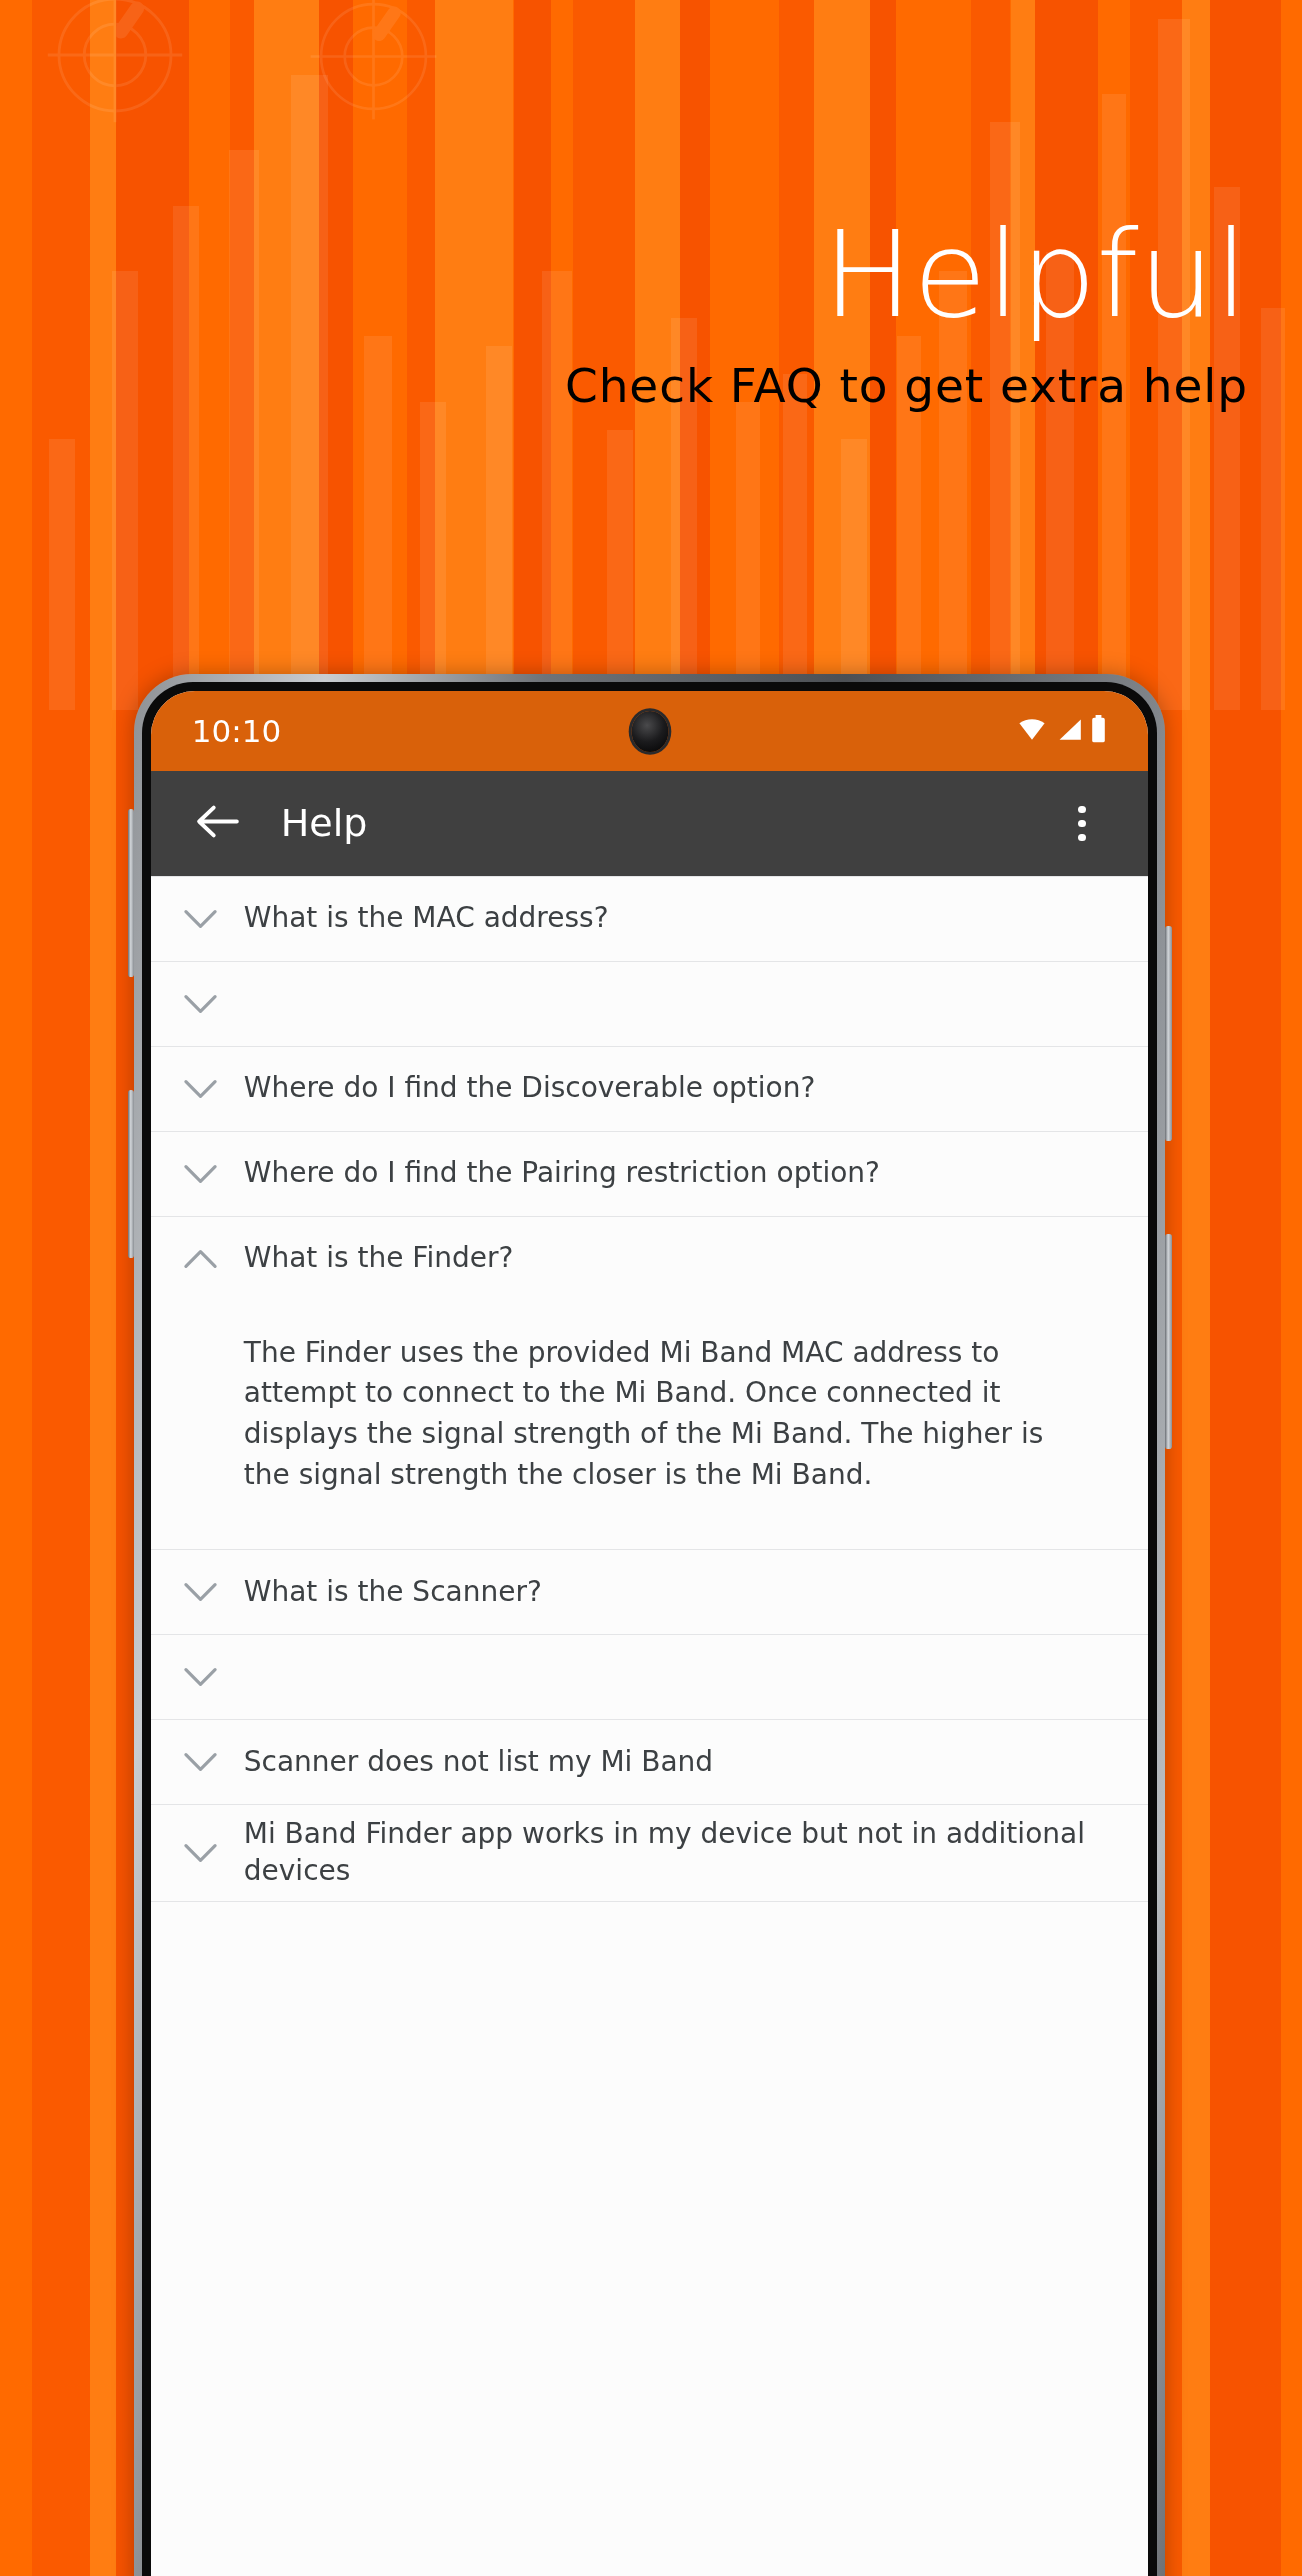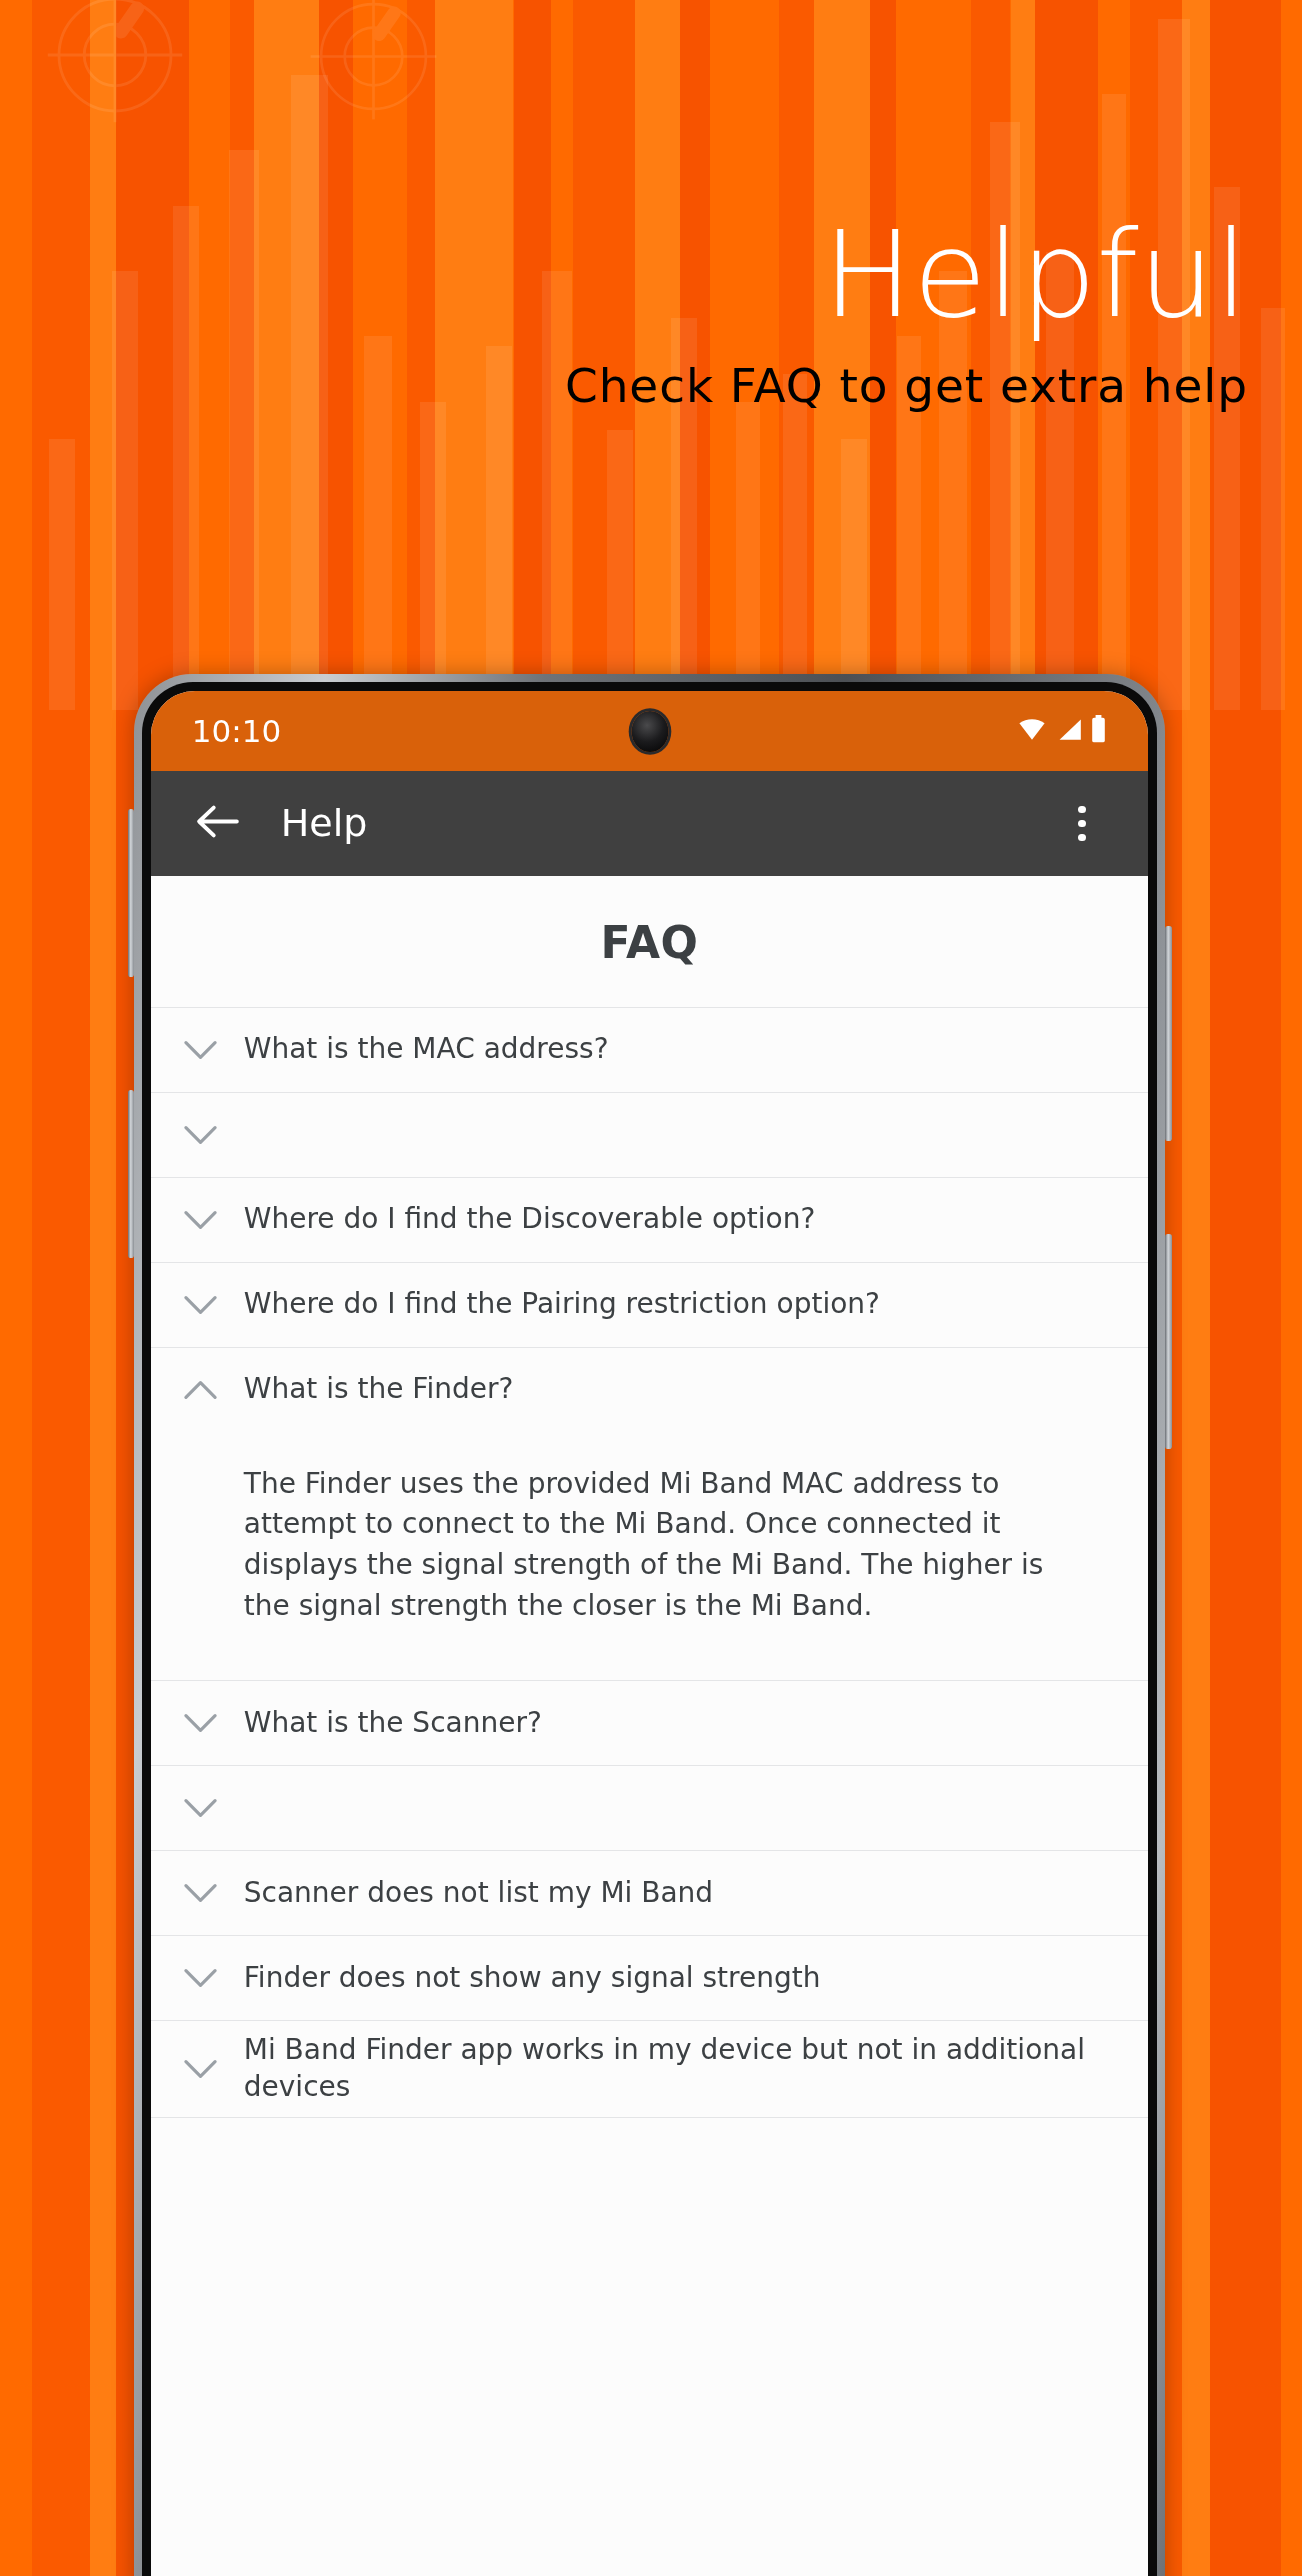--- a/index.html
+++ b/index.html
@@ -377,21 +377,20 @@
         <div id="overflow-button">
           <span class="dot3">
               <i></i>
               <i></i>
               <i></i>
             </span>
         </div>
       </div>
 
       <div id="faq-content">
-        <div id="faq-heading">FAQ</div>
         <div id="faq-list">
             <div class="faq-item">
               <div class="faq-row">
                 <div class="chev">
                   <svg width="35" height="24" viewBox="0 0 24 16">
                     <path d="M2 3 L12 13 L22 3" fill="none" stroke="#9AA0A6" stroke-width="2.2" stroke-linecap="round" stroke-linejoin="round"></path>
                   </svg>
                 </div>
                 <div class="faq-q">What is the MAC address?</div>
               </div>
@@ -456,30 +455,20 @@
               </div>
             </div>
             <div class="faq-item">
               <div class="faq-row">
                 <div class="chev">
                   <svg width="35" height="24" viewBox="0 0 24 16">
                     <path d="M2 3 L12 13 L22 3" fill="none" stroke="#9AA0A6" stroke-width="2.2" stroke-linecap="round" stroke-linejoin="round"></path>
                   </svg>
                 </div>
                 <div class="faq-q">Scanner does not list my Mi Band</div>
-              </div>
-            </div>
-            <div class="faq-item">
-              <div class="faq-row">
-                <div class="chev">
-                  <svg width="35" height="24" viewBox="0 0 24 16">
-                    <path d="M2 3 L12 13 L22 3" fill="none" stroke="#9AA0A6" stroke-width="2.2" stroke-linecap="round" stroke-linejoin="round"></path>
-                  </svg>
-                </div>
-                <div class="faq-q">Finder does not show any signal strength</div>
               </div>
             </div>
             <div class="faq-item">
               <div class="faq-row">
                 <div class="chev">
                   <svg width="35" height="24" viewBox="0 0 24 16">
                     <path d="M2 3 L12 13 L22 3" fill="none" stroke="#9AA0A6" stroke-width="2.2" stroke-linecap="round" stroke-linejoin="round"></path>
                   </svg>
                 </div>
                 <div class="faq-q">Mi Band Finder app works in my device but not in additional devices</div>

